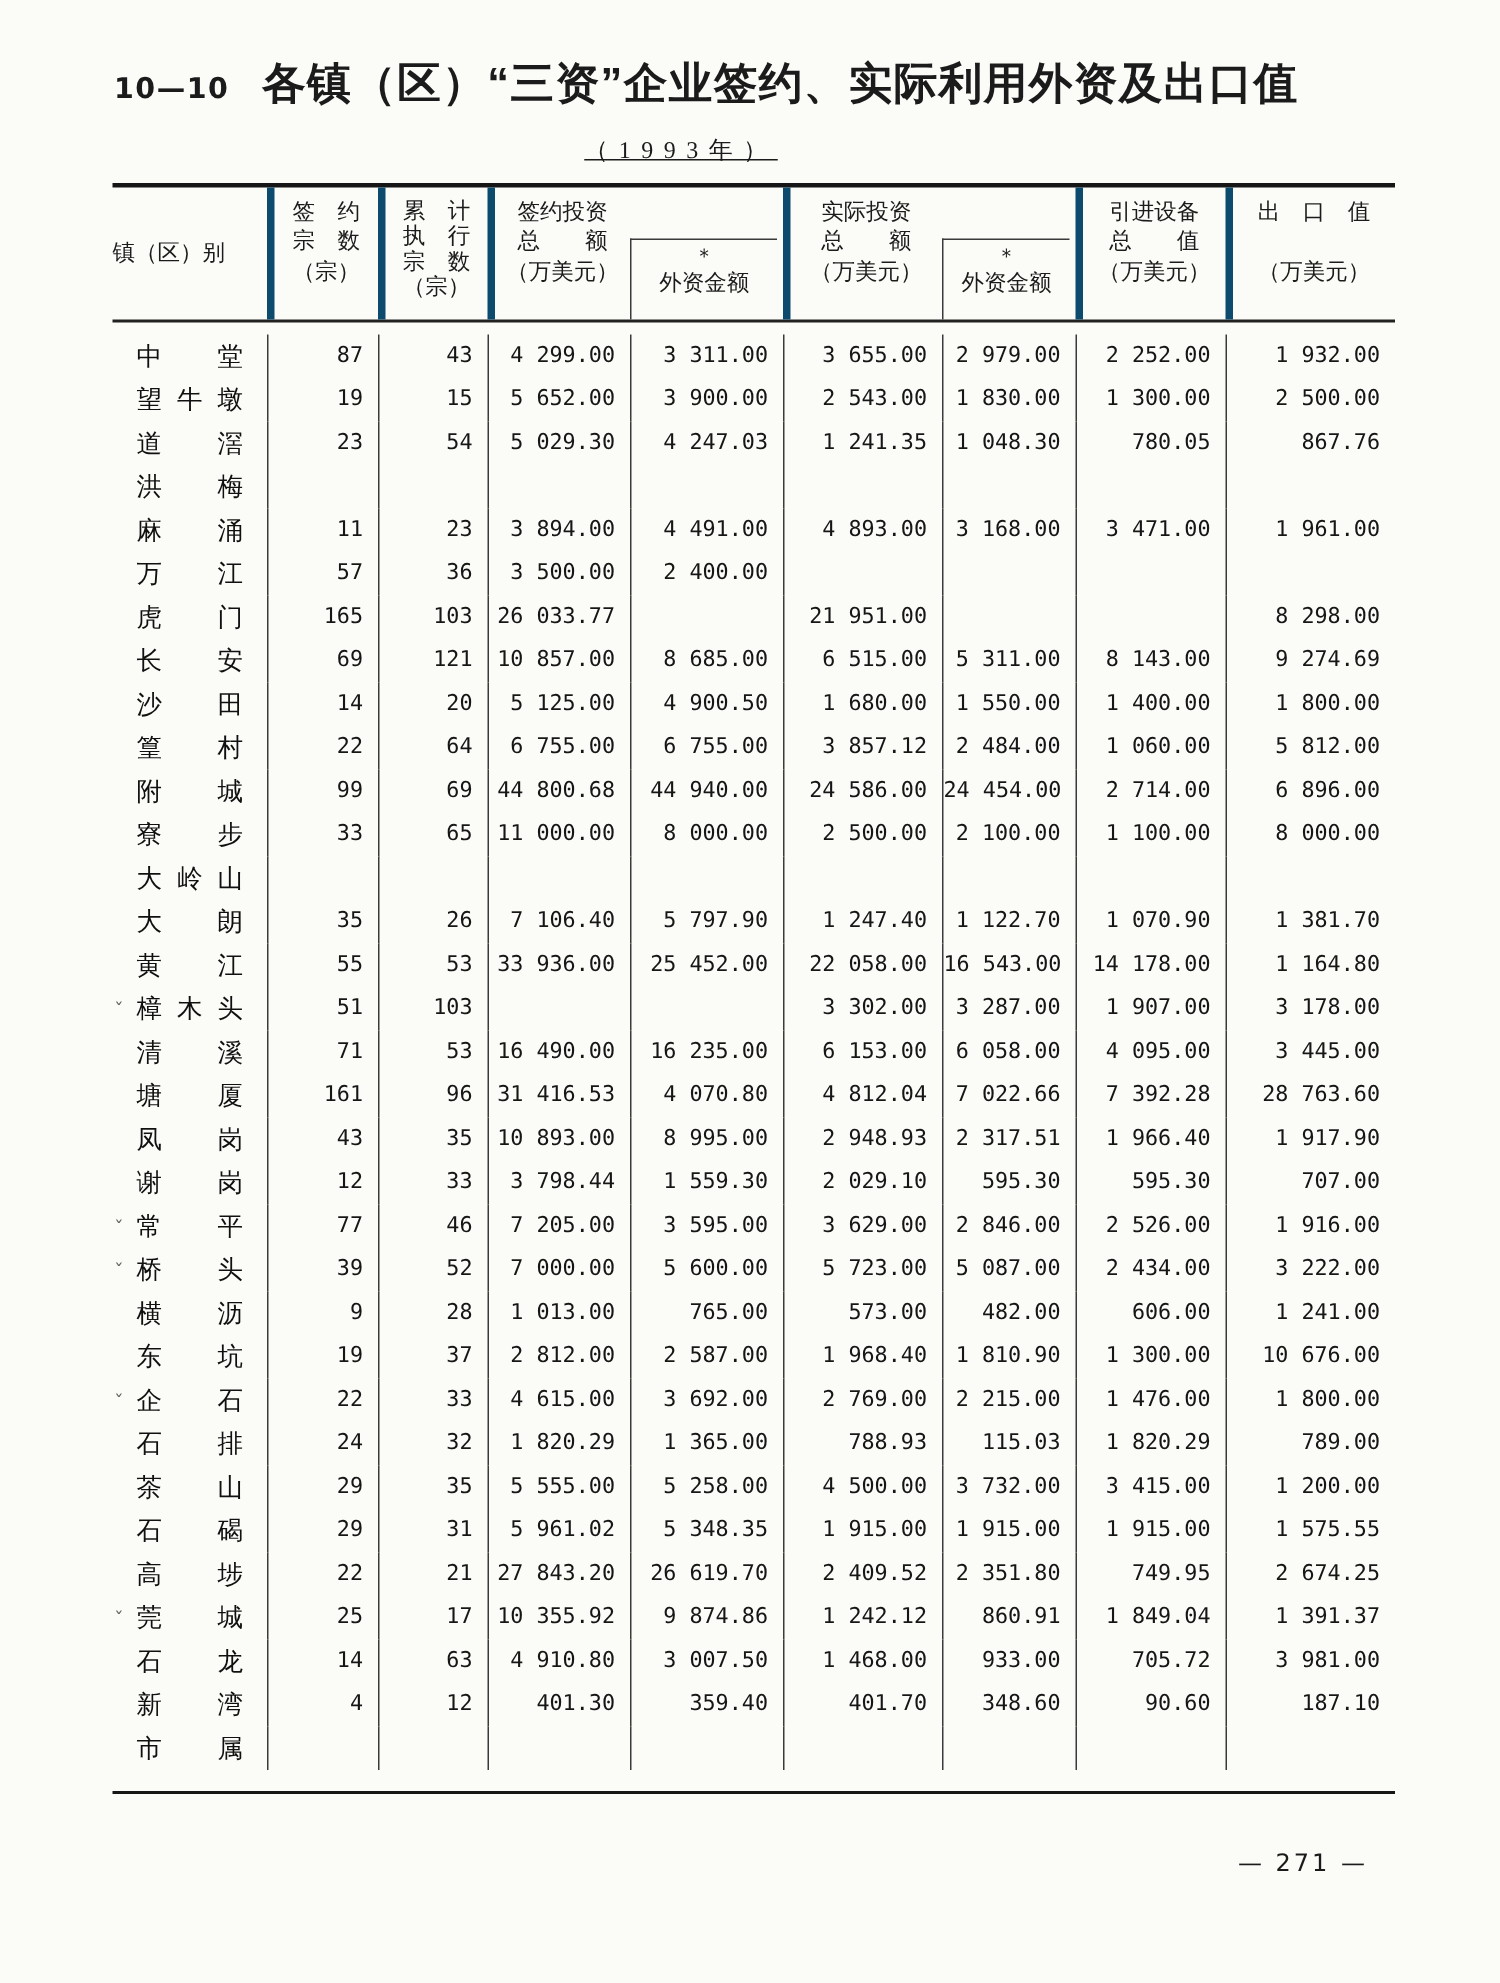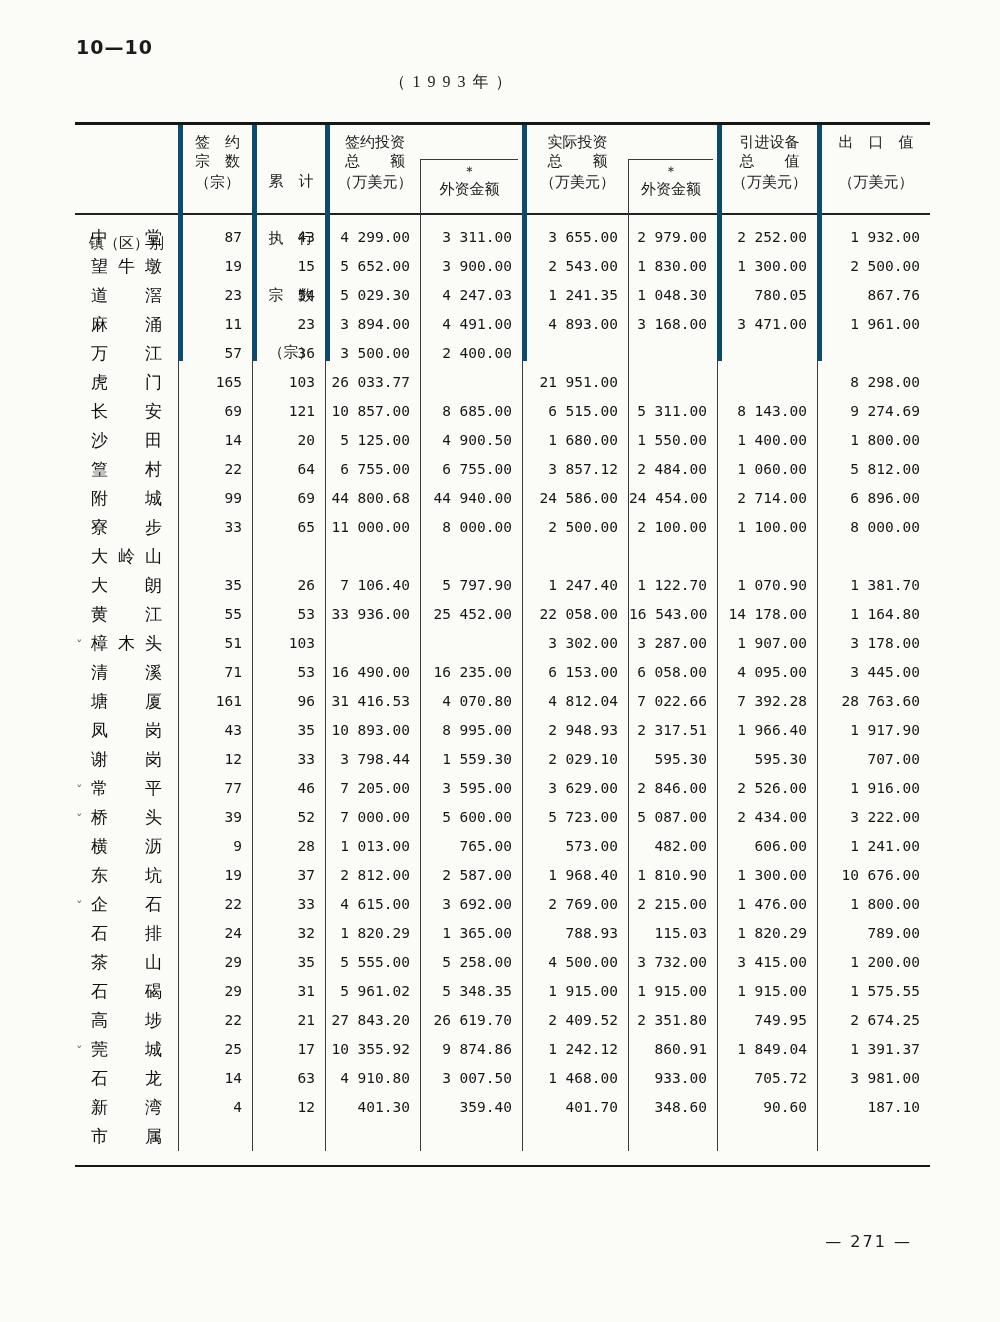--- a/index.html
+++ b/index.html
@@ -16,21 +16,21 @@
   .index-label{
     font-family:"DejaVu Sans",sans-serif;
     font-size:19px;font-weight:bold;letter-spacing:1px;margin-right:22px;
   }
   .doc-title{
     font-family:"Liberation Sans","DejaVu Sans",sans-serif;
     font-size:29px;font-weight:bold;letter-spacing:1px;
   }
   .doc-subtitle{
     text-align:center;margin-top:14px;
-    font-size:16px;letter-spacing:7px;
+    font-size:16px;letter-spacing:7px;text-decoration:underline;
   }
   
   .stat-table{
     position:absolute;left:75px;top:122px;width:855px;
     border-top:3px solid #161616;
     border-bottom:2px solid #161616;
   }
   .grid{
     display:grid;
     grid-template-columns:103px 74px 73px 95px 102px 106px 89px 100px 113px;
@@ -41,22 +41,22 @@
     height:88px;
   }
   .hcell{
     position:relative;
     font-size:15px;line-height:19px;
     padding-top:8px;
     text-align:center;
     white-space:nowrap;
   }
   .hcell.sep{border-left:5px solid #0c4a6e;}
-  .hcell.town-h{display:flex;align-items:center;justify-content:center;padding-top:0;}
-  .hcell .tight{line-height:17px;margin-top:40px;}
+  .hcell.town-h{display:flex;align-items:center;justify-content:flex-start;padding-top:0;}
+  .hcell .tight{line-height:17px;}
   .hcell .paren{margin-top:2px;}
   .subbox{
     position:absolute;left:0;right:0;top:34px;bottom:0;
     border-top:1px solid #3a3a3a;border-left:1px solid #3a3a3a;
     margin:0 4px 0 0;
     padding-top:4px;
     text-align:center;
   }
   .subbox .star{display:block;line-height:16px;font-size:14px;}
   .subbox .flabel{display:block;line-height:18px;}
@@ -91,20 +91,21 @@
     font-size:16px;letter-spacing:2px;
     font-family:"DejaVu Sans",sans-serif;
   }
 </style>
 </head>
 <body>
 
 <div class="page-header">
   <div class="title-line">
     <span class="index-label">10—10</span>
+    <span class="doc-title">各镇（区）“三资”企业签约、实际利用外资及出口值</span>
   </div>
   <div class="doc-subtitle">（1993年）</div>
 </div>
 
 <div class="stat-table">
   <div class="grid thead">
     <div class="hcell town-h">
       <span>镇（区）别</span>
     </div>
     <div class="hcell sep">
@@ -188,20 +189,33 @@
     <div class="tcell">23</div>
     <div class="tcell">54</div>
     <div class="tcell">5 029.30</div>
     <div class="tcell">4 247.03</div>
     <div class="tcell">1 241.35</div>
     <div class="tcell">1 048.30</div>
     <div class="tcell">780.05</div>
     <div class="tcell">867.76</div>
   </div>
 
+  <div class="grid trow">
+    <div class="namecell">
+      <span class="pen-tick"></span><span>洪梅</span>
+    </div>
+    <div class="tcell"></div>
+    <div class="tcell"></div>
+    <div class="tcell"></div>
+    <div class="tcell"></div>
+    <div class="tcell"></div>
+    <div class="tcell"></div>
+    <div class="tcell"></div>
+    <div class="tcell"></div>
+  </div>
 
   <div class="grid trow">
     <div class="namecell">
       <span class="pen-tick"></span><span>麻涌</span>
     </div>
     <div class="tcell">11</div>
     <div class="tcell">23</div>
     <div class="tcell">3 894.00</div>
     <div class="tcell">4 491.00</div>
     <div class="tcell">4 893.00</div>

